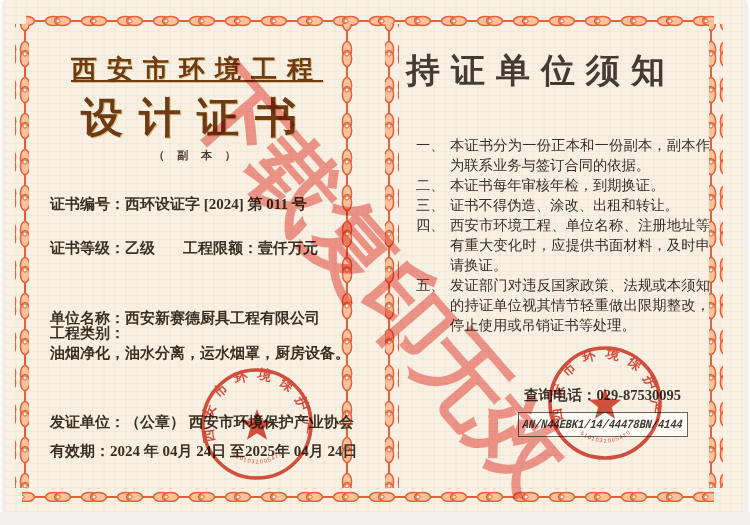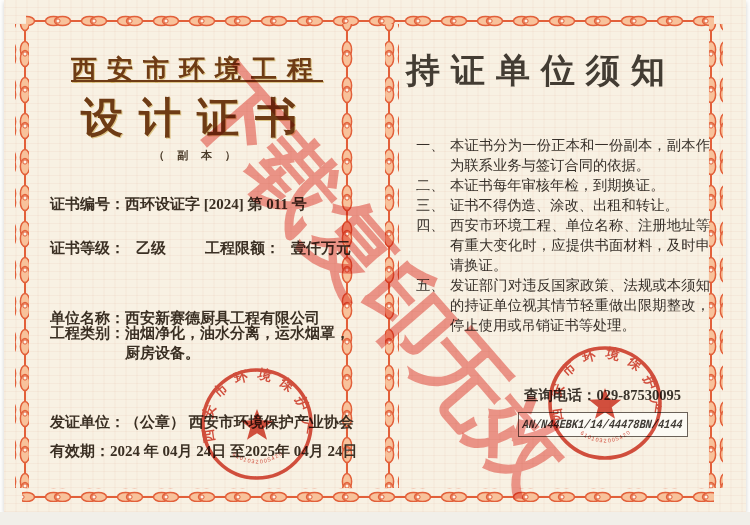--- a/index.html
+++ b/index.html
@@ -25,21 +25,21 @@
   .title2{left:30px;top:90px;width:326px;text-align:center;
     font-size:42px;font-weight:bold;letter-spacing:16px;color:#6e3b15;
     text-shadow:1px 1px 0 rgba(198,160,60,0.55);white-space:nowrap;}
   .subtitle{left:30px;top:148px;width:326px;text-align:center;
     font-size:11px;letter-spacing:5px;color:#4a3a28;font-weight:600;}
   .field{left:46px;width:312px;display:flex;align-items:flex-start;
     font-size:15px;font-weight:bold;color:#3a2f23;line-height:1.35;}
   .field .lab{flex:none;}
   .field .val{flex:1;}
   .field .lab2{margin-left:28px;flex:none;}
-  .f1{top:194px;} .f2{top:238px;gap:11px;} .f3{top:282px;margin-top:26px;} .f4{top:323px;}
+  .f1{top:194px;} .f2{top:238px;} .f3{top:282px;margin-top:26px;} .f4{top:323px;flex-direction:column;}
   .f5{top:412px;} .f6{top:441px;}
   
   .ntitle{left:402px;top:48px;width:304px;text-align:left;
     font-size:34px;letter-spacing:11px;font-weight:600;color:#433c33;white-space:nowrap;}
   .notice{left:412px;top:135px;width:294px;font-size:14.3px;color:#37302a;}
   .notice .item{display:flex;line-height:20px;}
   .notice .num{flex:none;width:34px;}
   .notice .txt{flex:1;text-align:justify;}
   .phone{left:520px;top:386px;font-size:14.5px;font-weight:bold;color:#3a332b;white-space:nowrap;}
   .serial{left:514px;top:412px;width:168px;height:23px;background:#fcfaf4;

